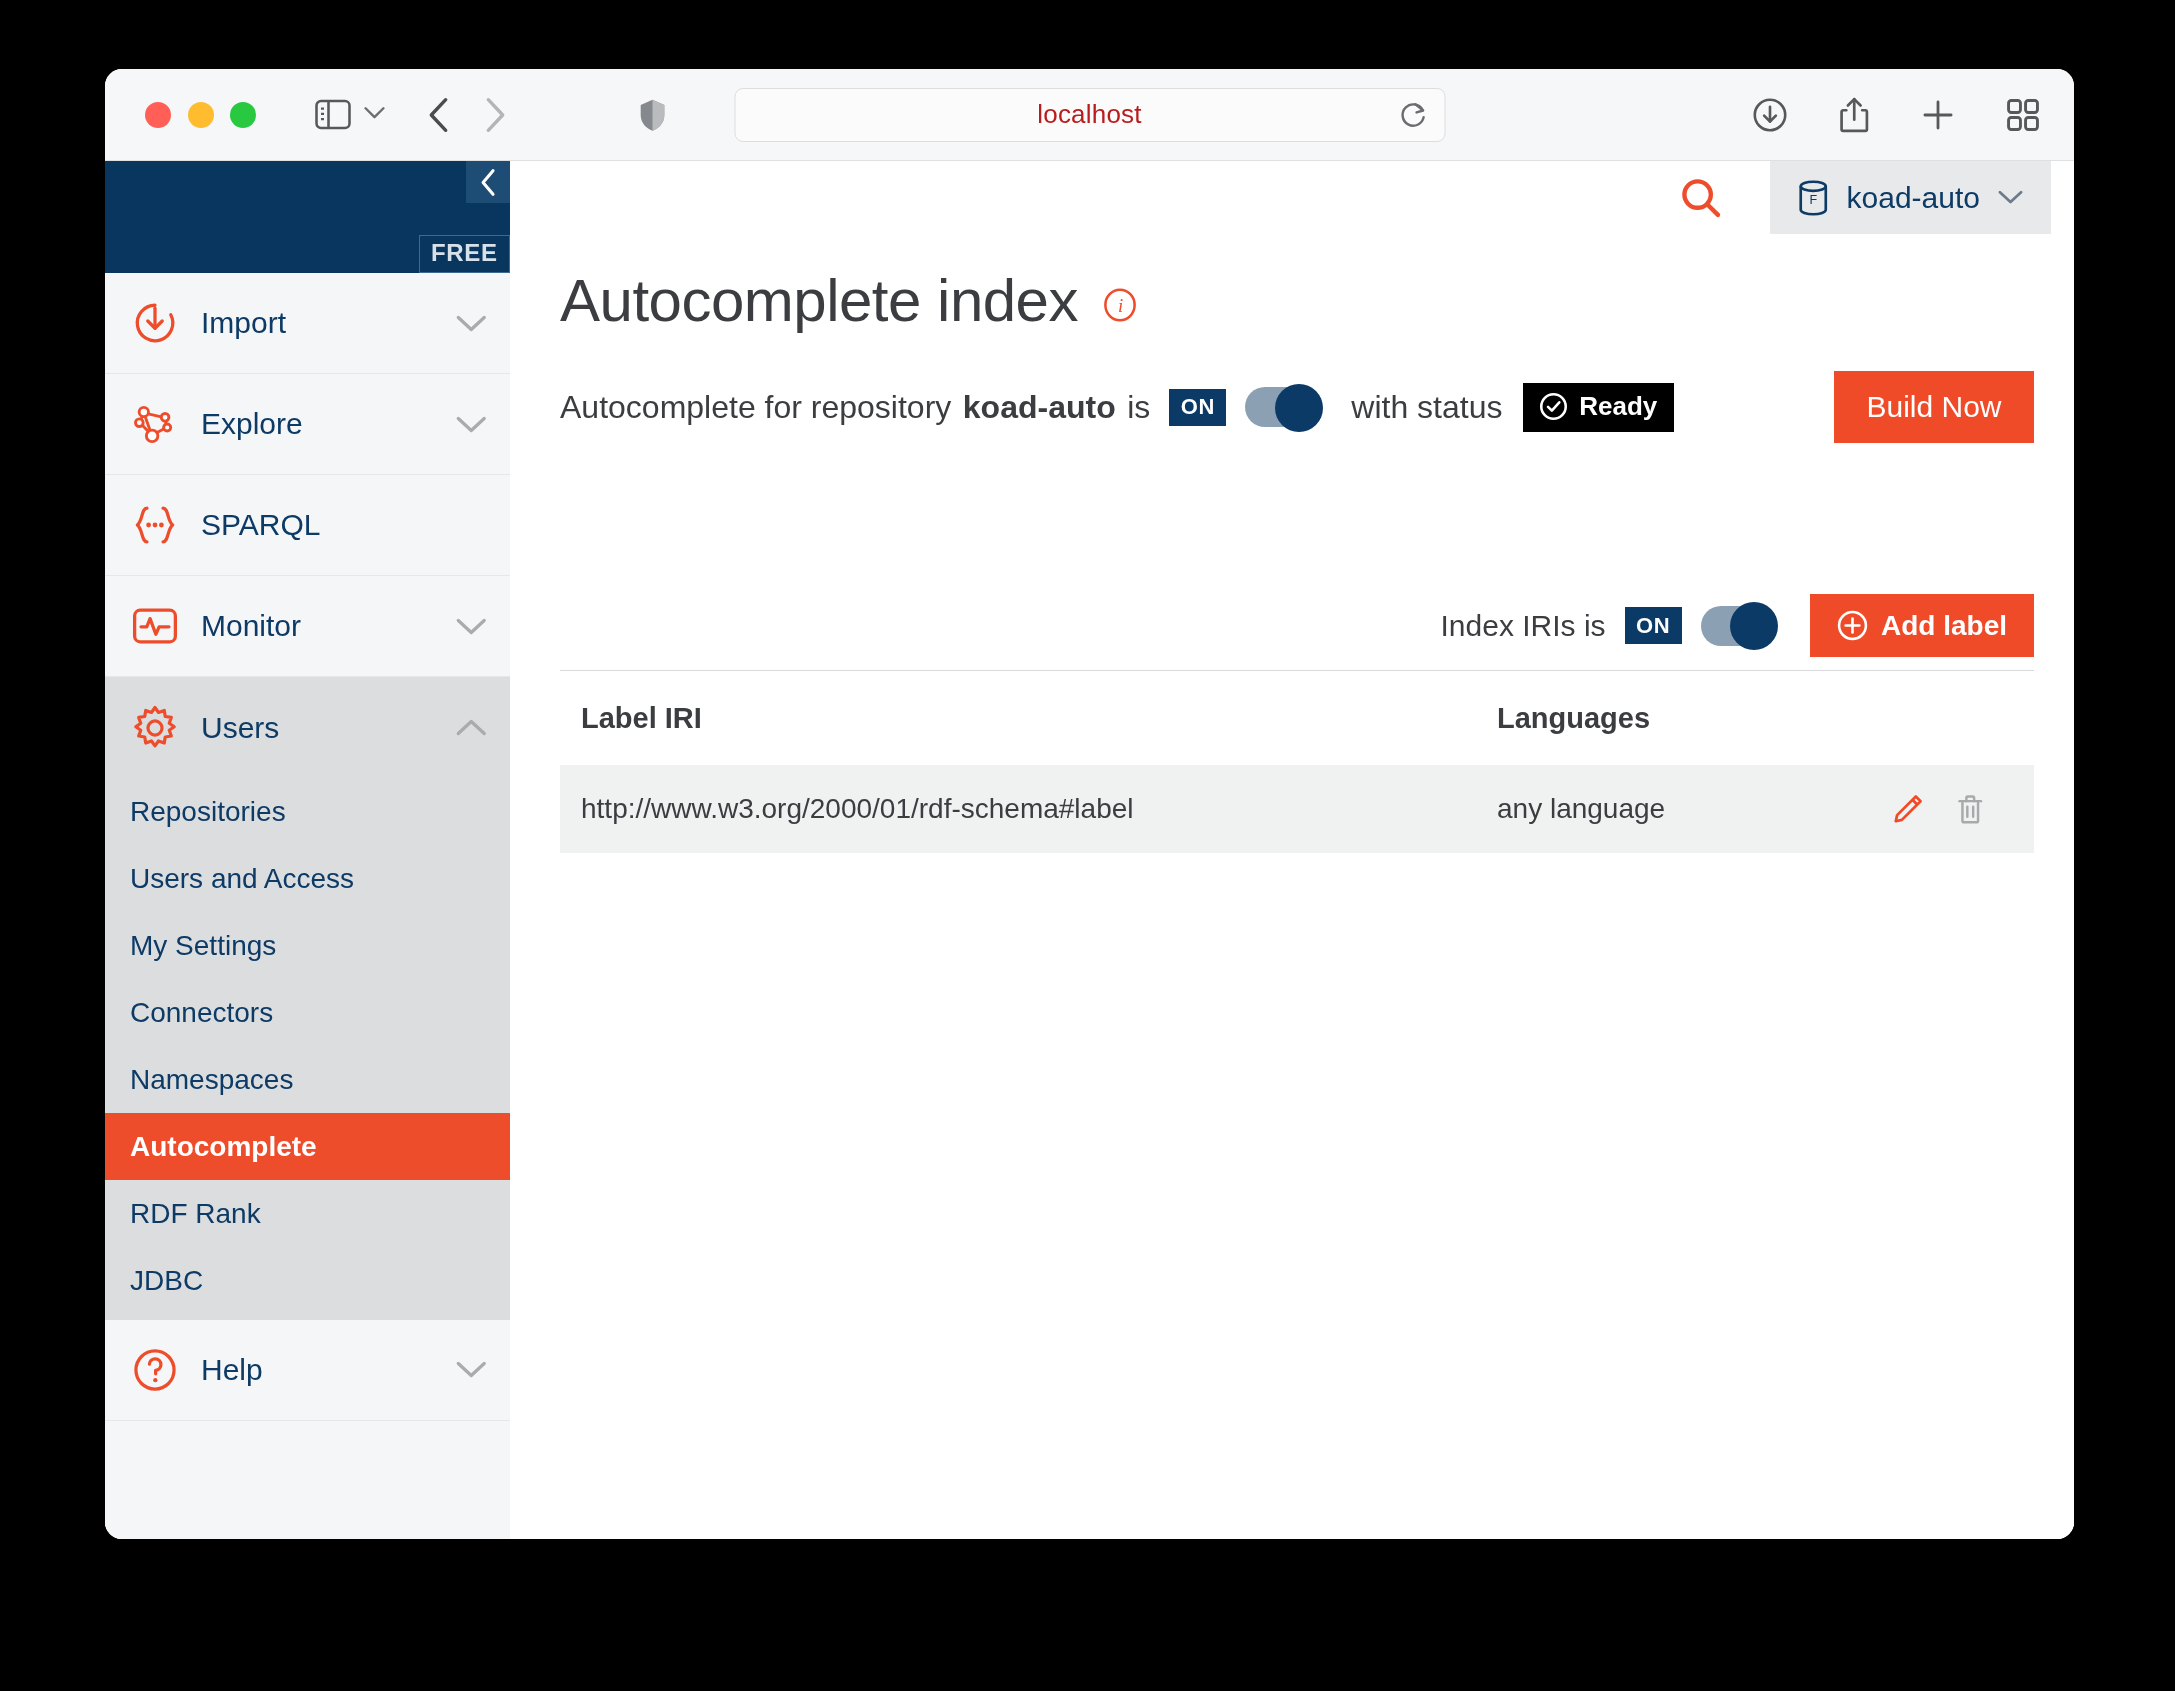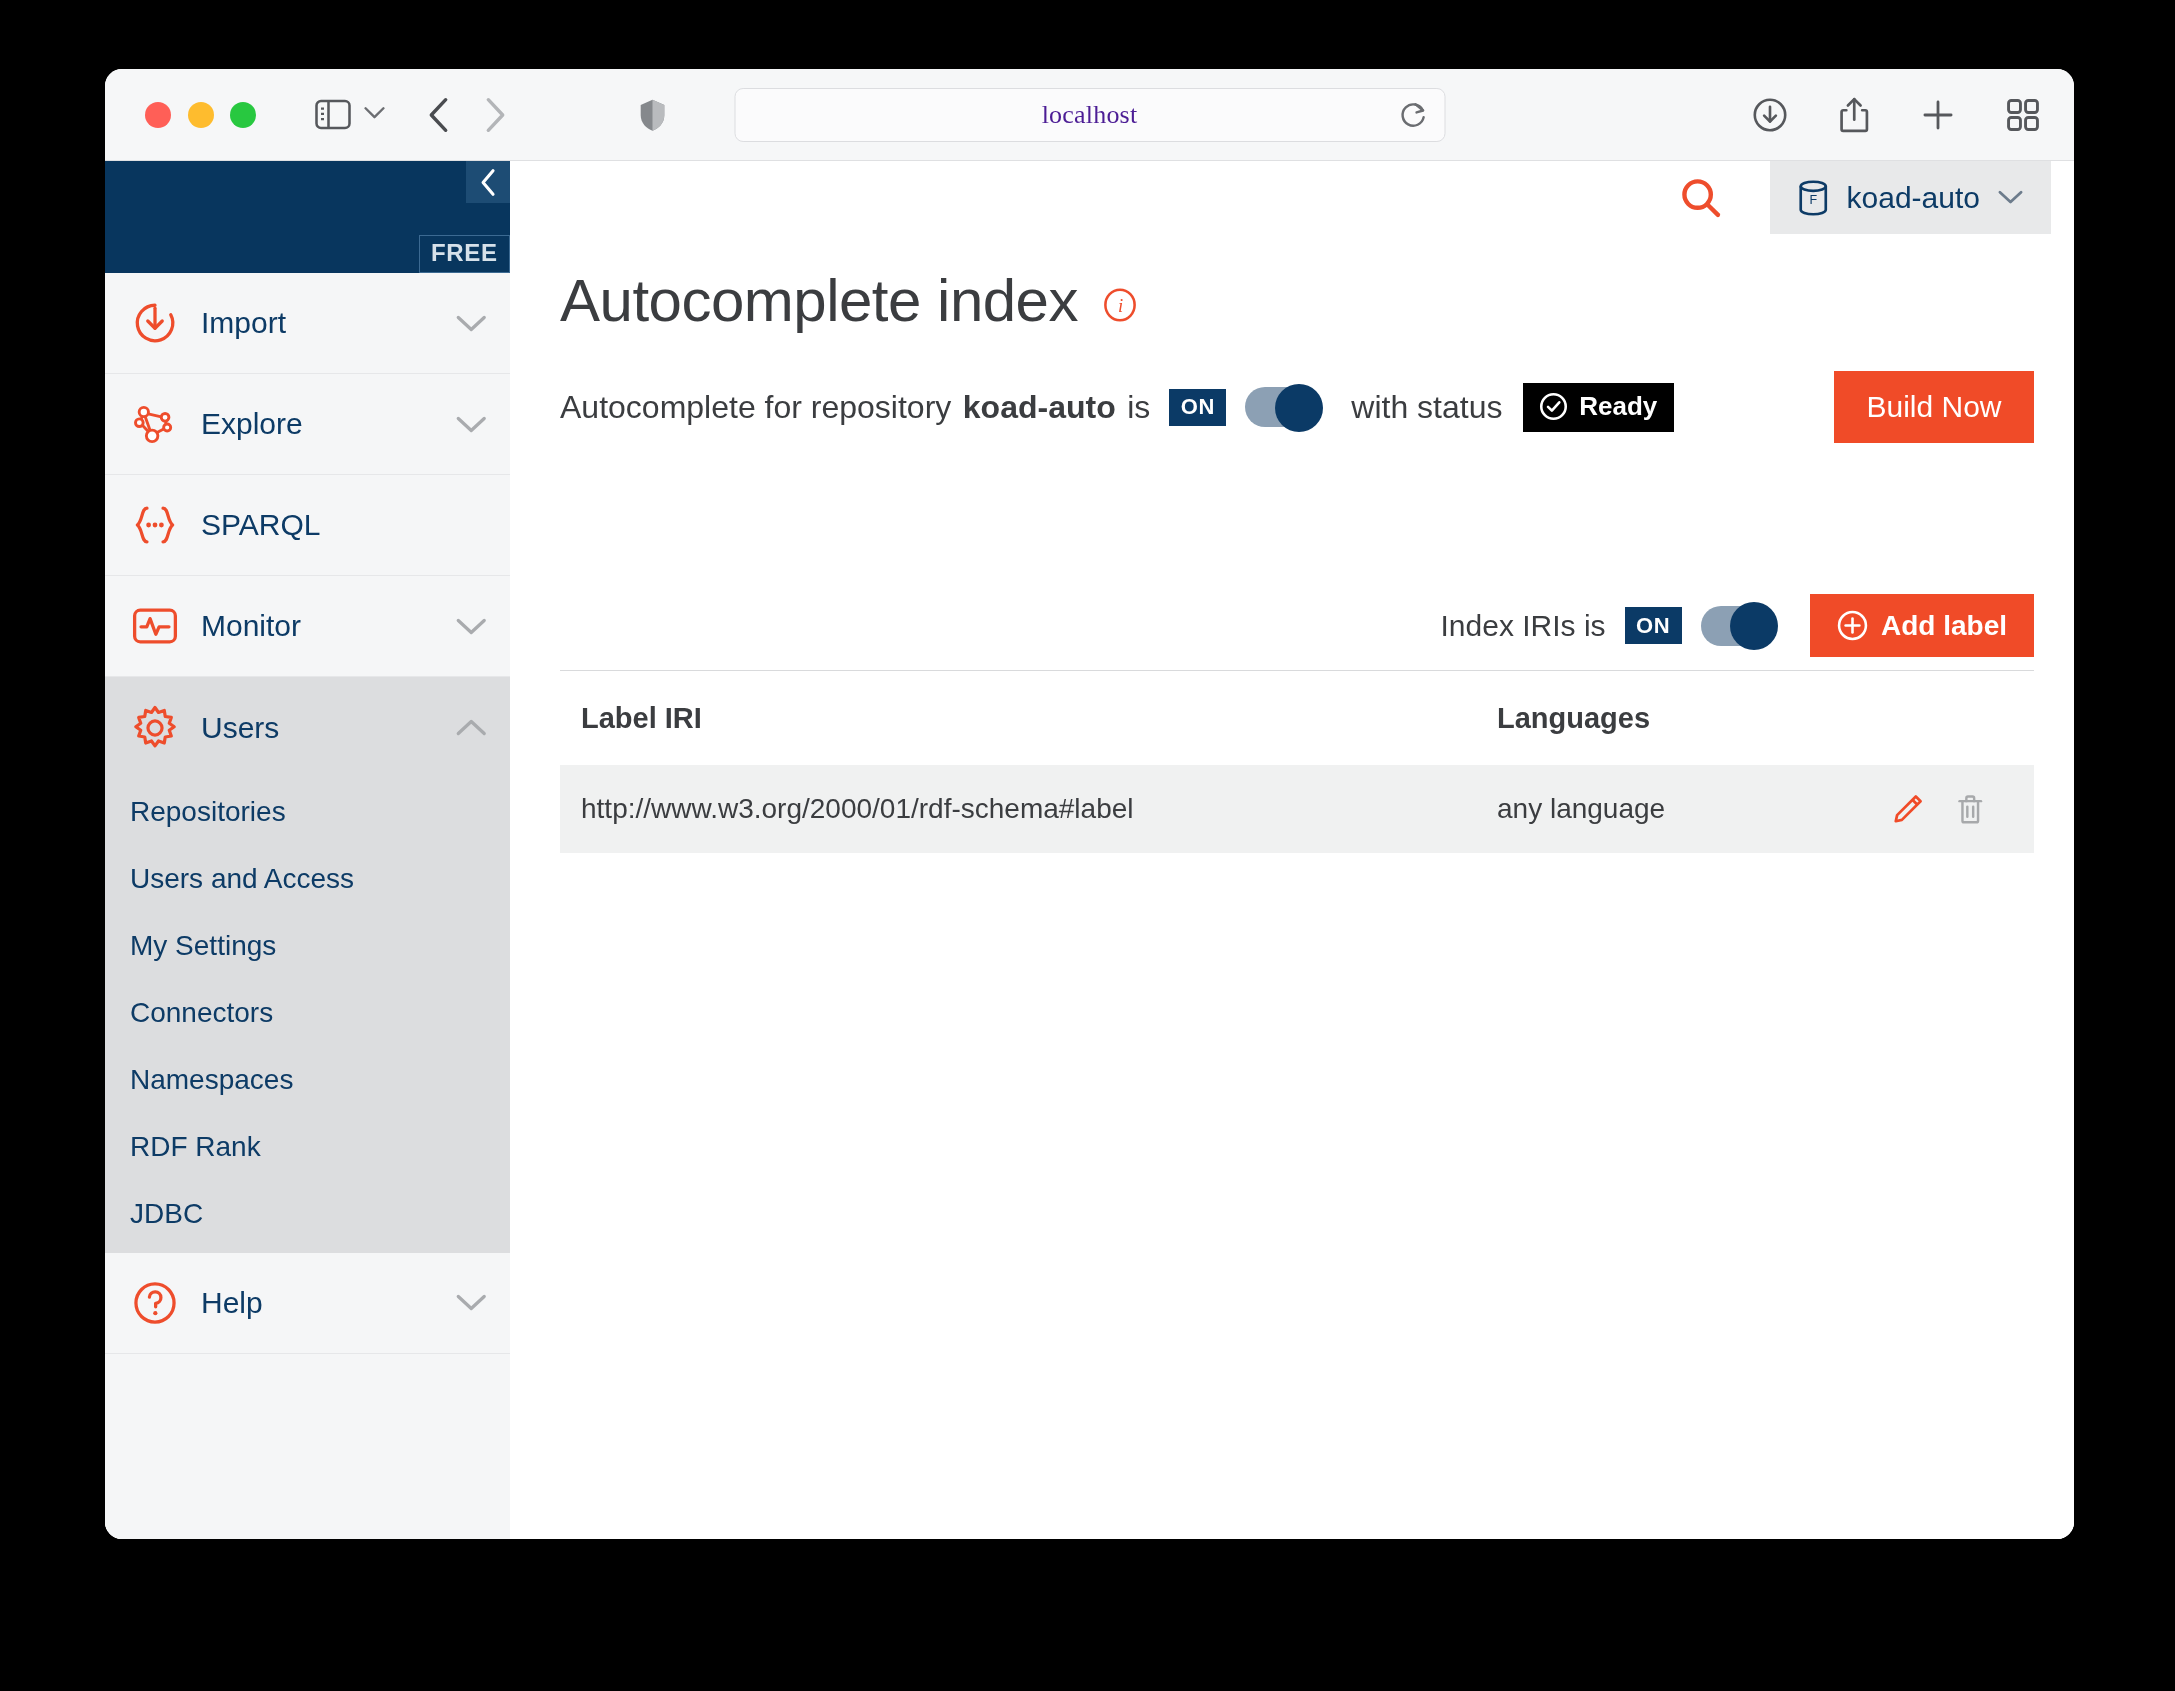--- a/index.html
+++ b/index.html
@@ -60,23 +60,22 @@
     height: 54px;
     background: #fbfbfc;
     border: 1px solid #dcdde0;
     border-radius: 8.6px;
     display: flex;
     align-items: center;
     justify-content: center;
   }
   .urlbar .url-text {
     font-size: 26px;
-    color: #4c1d95;
+    color: #b91c1c;
     letter-spacing: 0.2px;
-    font-family: Liberation Serif, serif;
   }
   .reload-btn {
     position: absolute;
     right: 17px;
     top: 50%;
     transform: translateY(-50%);
     display: flex; align-items: center; justify-content: center;
     color: #6b6d71;
   }
 
@@ -550,20 +549,21 @@
           </svg>
         </span>
       </div>
 
       <div class="subnav">
         <div class="sub-item">Repositories</div>
         <div class="sub-item">Users and Access</div>
         <div class="sub-item">My Settings</div>
         <div class="sub-item">Connectors</div>
         <div class="sub-item">Namespaces</div>
+        <div class="sub-item active">Autocomplete</div>
         <div class="sub-item">RDF Rank</div>
         <div class="sub-item">JDBC</div>
       </div>
 
       <div class="nav-item">
         <span class="nav-icon">
           <svg width="46" height="46" viewBox="0 0 28 28" fill="none" stroke="currentColor" stroke-width="2" stroke-linecap="round" stroke-linejoin="round">
             <circle cx="14" cy="14" r="11.6"></circle>
             <path d="M10.6 10.4 a3.5 3.5 0 1 1 3.8 3.8 v2.1"></path>
             <circle cx="14.2" cy="20.2" r="1.3" fill="currentColor" stroke="none"></circle>

